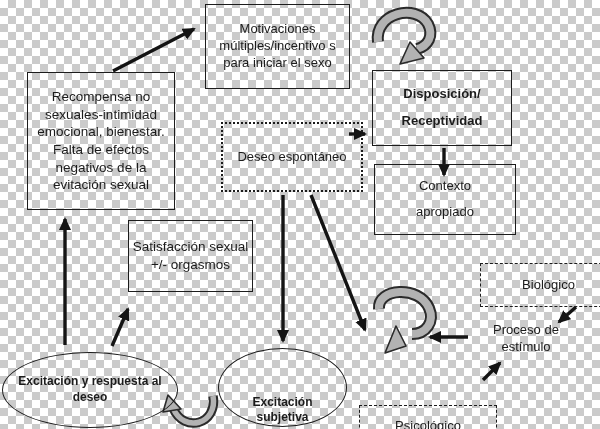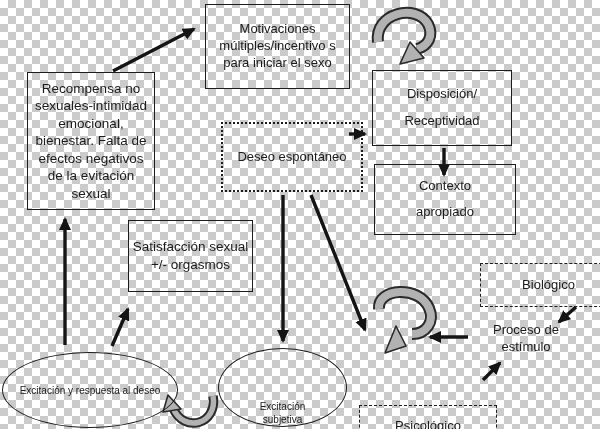--- a/index.html
+++ b/index.html
@@ -21,26 +21,26 @@
     box-sizing:border-box;
     display:flex;flex-direction:column;
     align-items:center;justify-content:center;
     text-align:center;
     font-size:13px;line-height:1.3;
     background:transparent;
   }
   .solid  {border:1.6px solid #1c1c1c;}
   .dotted {border:2.4px dotted #1c1c1c;}
   .dashed {border:1.7px dashed #1c1c1c;}
-  .ellipse{border:1.7px solid #1c1c1c;border-radius:50%;font-size:10px;font-weight:400;}
+  .ellipse{border:1.7px solid #1c1c1c;border-radius:50%;font-size:12px;font-weight:700;}
 
-  #recompensa   {left:27px; top:72px;  width:128px;height:138px;font-size:13.5px;padding:2px;}
+  #recompensa   {left:27px; top:72px;  width:148px;height:138px;font-size:13.5px;padding:2px;}
   #motivaciones {left:205px;top:4px;   width:145px;height:85px;padding:2px 4px;}
   #deseo        {left:221px;top:122px; width:142px;height:70px;}
-  #disposicion  {left:372px;top:70px;  width:140px;height:76px;justify-content:space-evenly;padding:6px 0;}
+  #disposicion  {left:372px;top:70px;  width:140px;height:76px;justify-content:space-evenly;padding:6px 0;font-weight:bold;}
   #contexto     {left:374px;top:164px; width:142px;height:71px;justify-content:space-evenly;padding:5px 0;}
   #satisfaccion {left:128px;top:220px; width:125px;height:72px;font-size:13.5px;}
   #biologico    {left:480px;top:263px; width:137px;height:44px;}
   #psicologico  {left:359px;top:384px; width:138px;height:42px;margin-top:21px;}
   #proceso      {left:476px;top:322px; width:100px;height:34px;}
   #excitacion-respuesta{left:2px;  top:352px;width:176px;height:76px;}
   #excitacion-subjetiva{left:218px;top:348px;width:129px;height:79px;justify-content:flex-end;}
 
   #arrow-layer{position:absolute;left:0;top:0;width:600px;height:429px;pointer-events:none;}
   .black-line{stroke:#141414;stroke-width:3.4;fill:none;}

